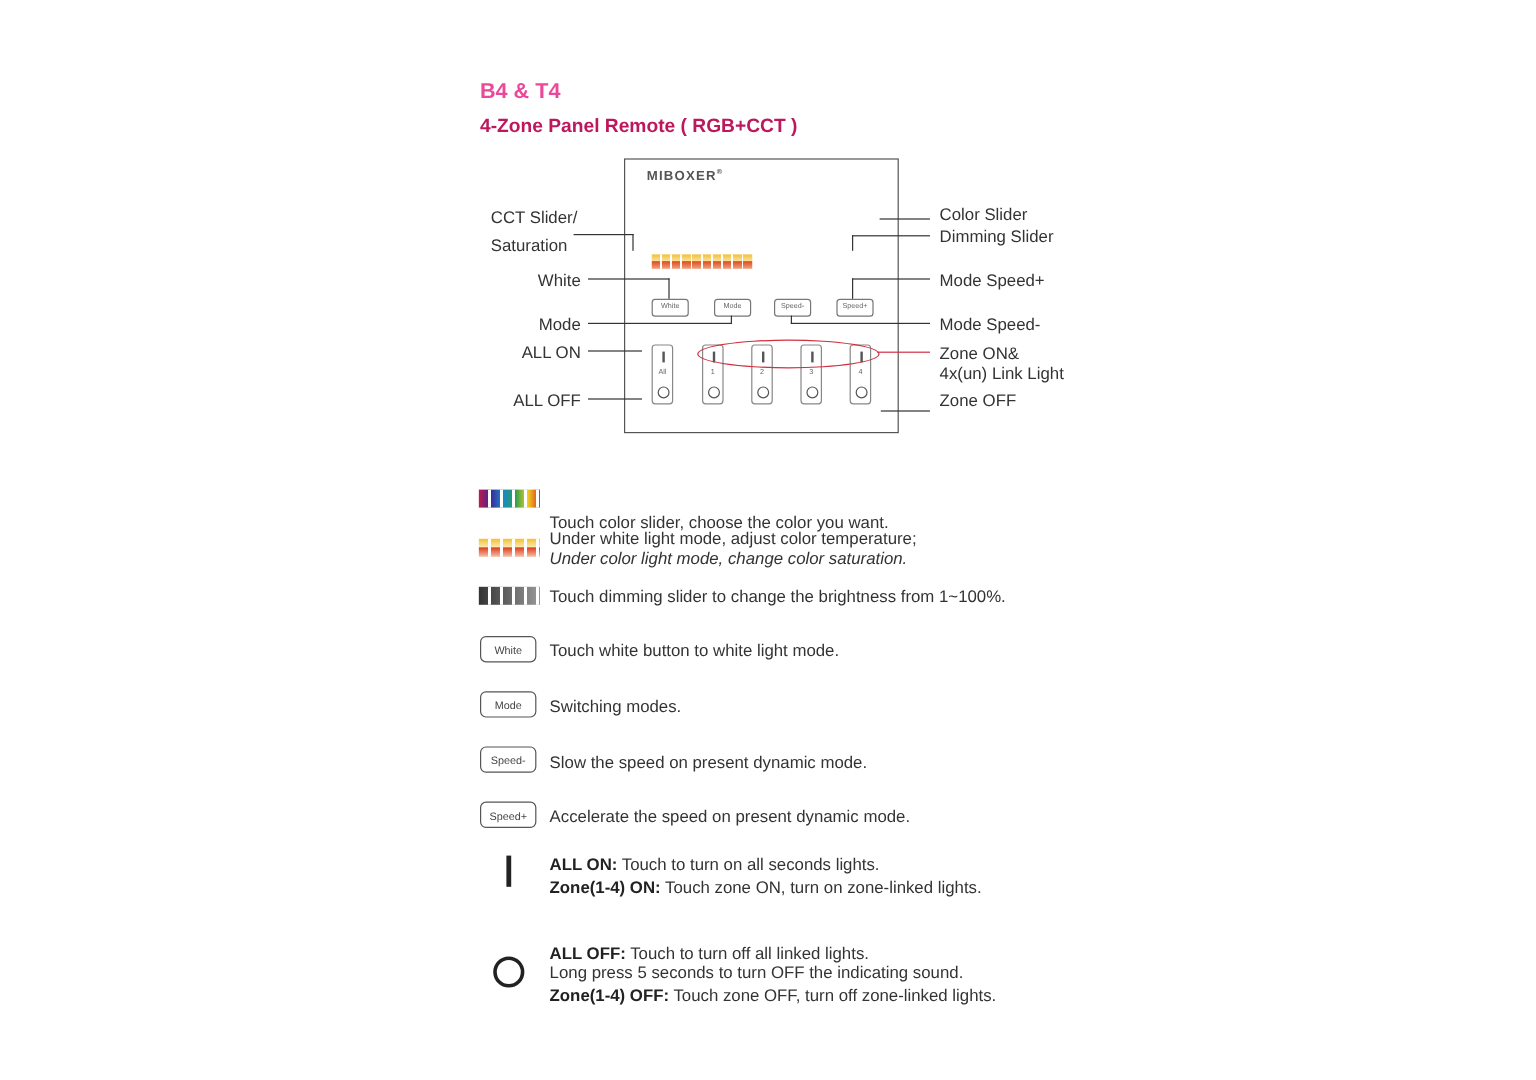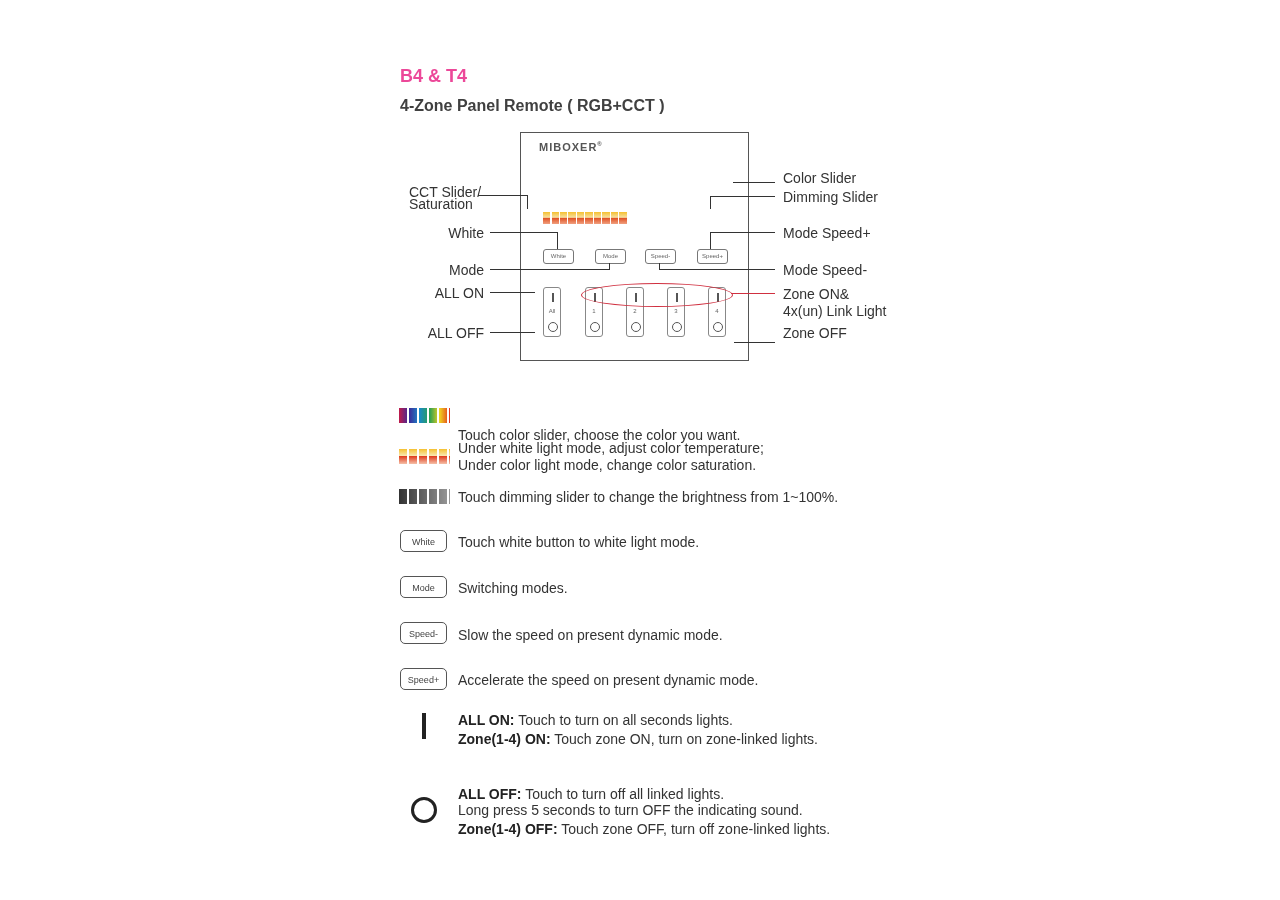--- a/index.html
+++ b/index.html
@@ -1,19 +1,19 @@
 <!DOCTYPE html>
 <html><head>
 <meta charset="utf-8">
 <style>
   html,body{margin:0;padding:0;background:#fff;}
   body{width:1280px;height:900px;position:relative;overflow:hidden;font-family:"Liberation Sans",sans-serif;color:#333;}
   .abs{position:absolute;}
   .title{left:400px;top:66px;font-size:18px;font-weight:bold;color:#ec4899;}
-  .subtitle{left:400px;top:97px;font-size:16px;font-weight:bold;color:#404040;}
+  .subtitle{left:400px;top:97px;font-size:16px;font-weight:bold;color:#be185d;}
   .panel{left:520px;top:132px;width:229px;height:229px;border:1px solid #555;box-sizing:border-box;}
   .logo{left:539px;top:141px;font-size:11px;font-weight:bold;letter-spacing:1px;color:#555;}
   .logo sup{font-size:6px;}
   .bar{height:12px;}
   .color-bar{left:543px;top:176px;width:185px;background:linear-gradient(90deg,#d2142a,#8a1f8a,#3b2a8f,#2a3a9a,#1e5ab4,#1aa0d8,#1a9a6a,#2aa040,#a0c82a,#f0e020,#f5a020,#e03020);}
   .cct-bar{left:543px;top:212px;width:84px;background:linear-gradient(180deg,#f5c030 0%,#f7e0a0 45%,#e05020 50%,#f0a080 100%);}
   .cct-bar2{left:543px;top:212px;width:84px;background:linear-gradient(90deg,rgba(255,255,255,0) 0%,rgba(255,255,255,0.6) 60%,rgba(80,180,220,0.9) 100%);}
   .dim-bar{left:644px;top:212px;width:84px;background:linear-gradient(90deg,#222,#888,#ddd);}
   .stripes{background-image:repeating-linear-gradient(90deg,transparent 0 7px,#fff 7px 8.5px);}
   .pbtn{height:13px;border:1px solid #777;border-radius:3px;font-size:6px;color:#666;text-align:center;line-height:13px;background:#fff;}
@@ -87,41 +87,41 @@
 <div class="abs line" style="left:733px;top:182px;width:42px;height:1px;"></div>
 <div class="abs line" style="left:710px;top:196px;width:65px;height:1px;"></div>
 <div class="abs line" style="left:710px;top:196px;width:1px;height:13px;"></div>
 <div class="abs line" style="left:710px;top:232px;width:65px;height:1px;"></div>
 <div class="abs line" style="left:710px;top:232px;width:1px;height:17px;"></div>
 <div class="abs line" style="left:659px;top:269px;width:116px;height:1px;"></div>
 <div class="abs line" style="left:659px;top:263px;width:1px;height:7px;"></div>
 <div class="abs" style="left:731px;top:293px;width:44px;height:1px;background:#d03040;"></div>
 <div class="abs line" style="left:734px;top:342px;width:41px;height:1px;"></div>
 
-<div class="abs lbl-r" style="left:409px;top:184px;">CCT Slider/</div>
+<div class="abs lbl-r" style="left:409px;top:173px;">CCT Slider/</div>
 <div class="abs lbl-r" style="left:409px;top:196px;">Saturation</div>
 <div class="abs lbl-l" style="left:400px;width:84px;top:225px;">White</div>
 <div class="abs lbl-l" style="left:400px;width:84px;top:262px;">Mode</div>
 <div class="abs lbl-l" style="left:400px;width:84px;top:285px;">ALL ON</div>
 <div class="abs lbl-l" style="left:400px;width:84px;top:325px;">ALL OFF</div>
 
 <div class="abs lbl-r" style="left:783px;top:170px;">Color Slider</div>
 <div class="abs lbl-r" style="left:783px;top:189px;">Dimming Slider</div>
 <div class="abs lbl-r" style="left:783px;top:225px;">Mode Speed+</div>
 <div class="abs lbl-r" style="left:783px;top:262px;">Mode Speed-</div>
 <div class="abs lbl-r" style="left:783px;top:286px;">Zone ON&amp;</div>
 <div class="abs lbl-r" style="left:783px;top:303px;">4x(un) Link Light</div>
 <div class="abs lbl-r" style="left:783px;top:325px;">Zone OFF</div>
 
 <div class="abs ico-bar stripes" style="top:408px;background-color:transparent;background:repeating-linear-gradient(90deg,transparent 0 8px,#fff 8px 10px),linear-gradient(90deg,#c01a4a,#3a2a9a,#1a8ac8,#2aa050,#f0d020,#e03020);"></div>
 <div class="abs desc" style="top:427px;">Touch color slider, choose the color you want.</div>
 
 <div class="abs" style="left:399px;top:449px;width:51px;height:15px;background:repeating-linear-gradient(90deg,transparent 0 8px,#fff 8px 10px),linear-gradient(180deg,#f5c030 0%,#f8e8b0 45%,#e04020 50%,#f5c0a8 100%);"></div>
 <div class="abs desc" style="top:440px;">Under white light mode, adjust color temperature;</div>
-<div class="abs desc" style="top:457px;">Under color light mode, change color saturation.</div>
+<div class="abs desc" style="top:457px;font-style:italic;">Under color light mode, change color saturation.</div>
 
 <div class="abs" style="left:399px;top:489px;width:51px;height:15px;background:repeating-linear-gradient(90deg,transparent 0 8px,#fff 8px 10px),linear-gradient(90deg,#333,#999);"></div>
 <div class="abs desc" style="top:489px;">Touch dimming slider to change the brightness from 1~100%.</div>
 
 <div class="abs icon-btn" style="top:530px;">White</div>
 <div class="abs desc" style="top:534px;">Touch white button to white light mode.</div>
 
 <div class="abs icon-btn" style="top:576px;">Mode</div>
 <div class="abs desc" style="top:580px;">Switching modes.</div>
 

